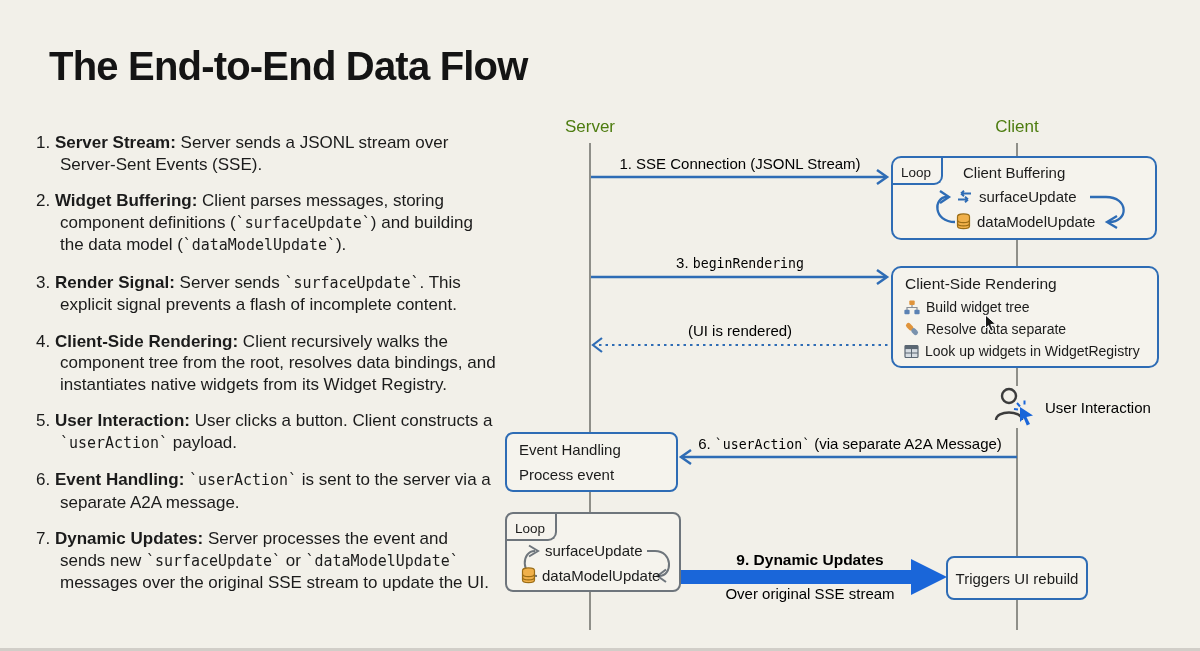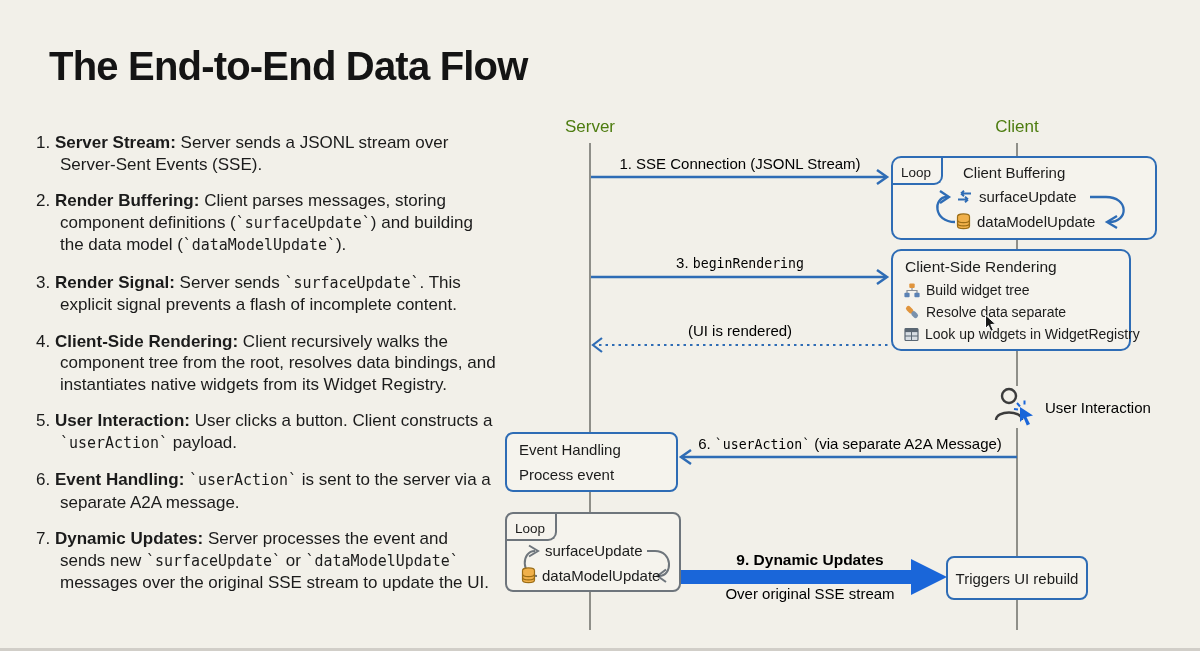--- a/index.html
+++ b/index.html
@@ -36,21 +36,21 @@
 </style>
 </head>
 <body>
 
 <div id="stage">
 
   <div class="page-title">The End-to-End Data Flow</div>
 
   <div class="steps">
       <div class="step">1. <b>Server Stream:</b> Server sends a JSONL stream over Server-Sent Events (SSE).</div>
-      <div class="step">2. <b>Render Buffering:</b> Client parses messages, storing component definitions (<code>`surfaceUpdate`</code>) and building the data model (<code>`dataModelUpdate`</code>).</div>
+      <div class="step">2. <b>Widget Buffering:</b> Client parses messages, storing component definitions (<code>`surfaceUpdate`</code>) and building the data model (<code>`dataModelUpdate`</code>).</div>
       <div class="step">3. <b>Render Signal:</b> Server sends <code>`surfaceUpdate`</code>. This explicit signal prevents a flash of incomplete content.</div>
       <div class="step">4. <b>Client-Side Rendering:</b> Client recursively walks the component tree from the root, resolves data bindings, and instantiates native widgets from its Widget Registry.</div>
       <div class="step">5. <b>User Interaction:</b> User clicks a button. Client constructs a <code>`userAction`</code> payload.</div>
       <div class="step">6. <b>Event Handling:</b> <code>`userAction`</code> is sent to the server via a separate A2A message.</div>
       <div class="step">7. <b>Dynamic Updates:</b> Server processes the event and sends new <code>`surfaceUpdate`</code> or <code>`dataModelUpdate`</code> messages over the original SSE stream to update the UI.</div>
     </div>
 
   <div class="lifeline-label" style="left:530px;top:117px;">Server</div>
   <div class="lifeline-label" style="left:957px;top:117px;">Client</div>
 
@@ -92,21 +92,21 @@
       <span>dataModelUpdate</span>
     </div>
   </div>
 
   <div class="msg-label" style="left:590px;top:254px;width:300px;"><span>3. </span><code>beginRendering</code></div>
   <svg class="arrow-svg" style="left:590px;top:266px;" width="301" height="22">
     <line x1="1" y1="11" x2="295" y2="11" stroke="#2e6cb5" stroke-width="2.5"></line>
     <path d="M287 4 L297 11 L287 18" fill="none" stroke="#2e6cb5" stroke-width="2.5"></path>
   </svg>
 
-  <div class="box" style="left:891px;top:249px;width:240px;height:102px;">
+  <div class="box" style="left:891px;top:266px;width:268px;height:102px;">
     <div class="box-title" style="left:12px;top:7px;font-size:15.5px;">Client-Side Rendering</div>
     <div class="box-row" style="left:11px;top:31px;font-size:14px;">
       <span class="icon">
         <svg width="16" height="15">
             <path d="M8 5 V7.5 M3 10 V7.5 H13 V10" fill="none" stroke="#8a8f96" stroke-width="1.2"></path>
             <rect x="5.3" y="0.5" width="5.4" height="4.4" rx="1" fill="#e0943c"></rect>
             <rect x="0.4" y="9.8" width="5.2" height="4.4" rx="1" fill="#5b82b4"></rect>
             <rect x="10.4" y="9.8" width="5.2" height="4.4" rx="1" fill="#5b82b4"></rect>
           </svg>
       </span>

